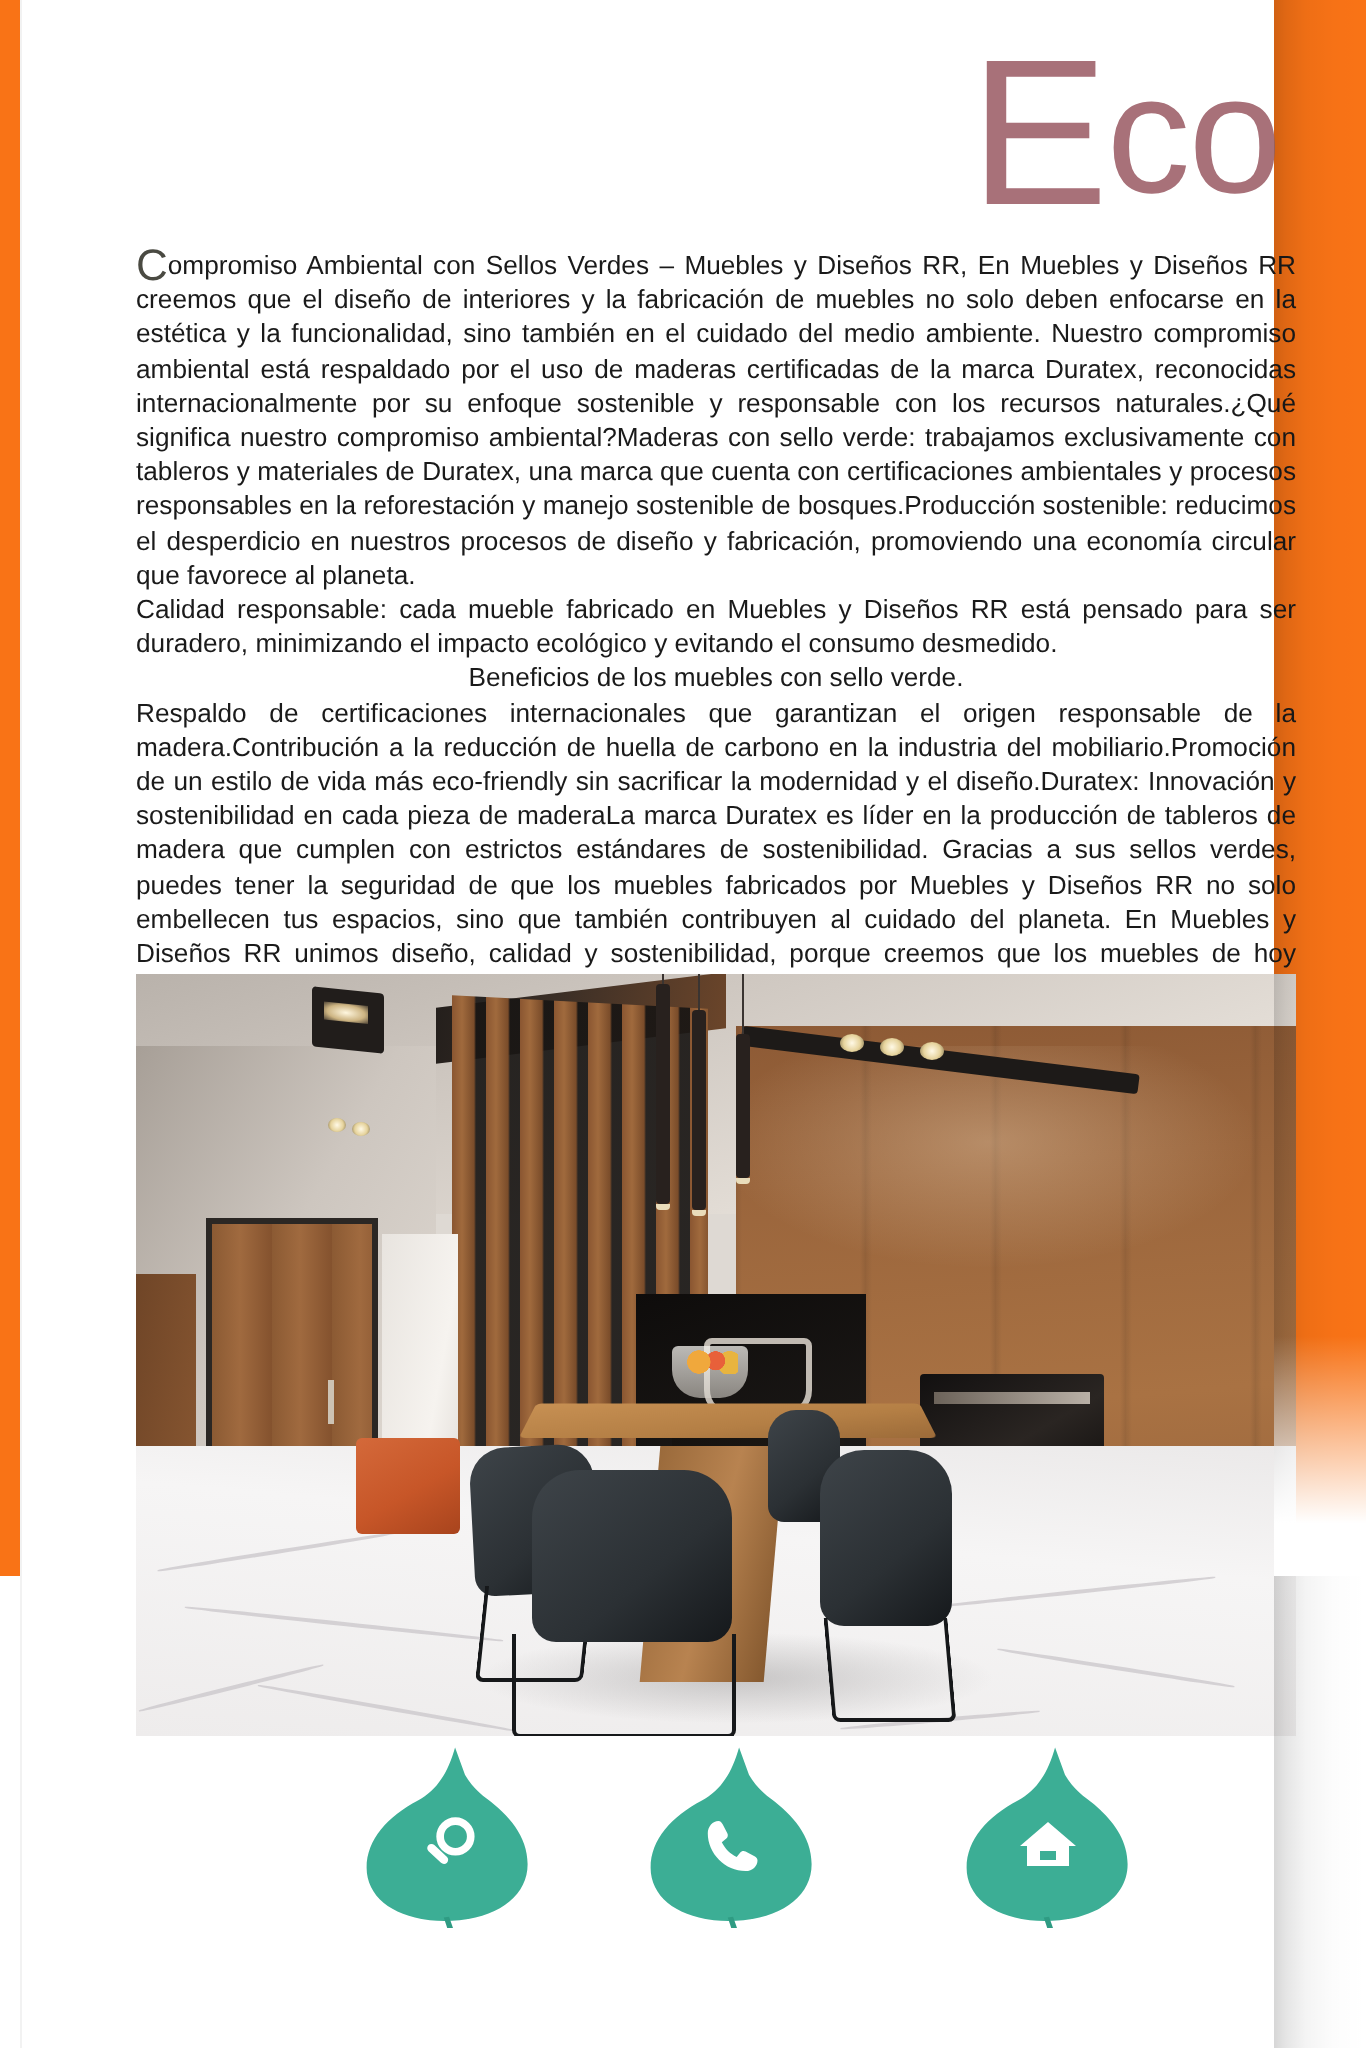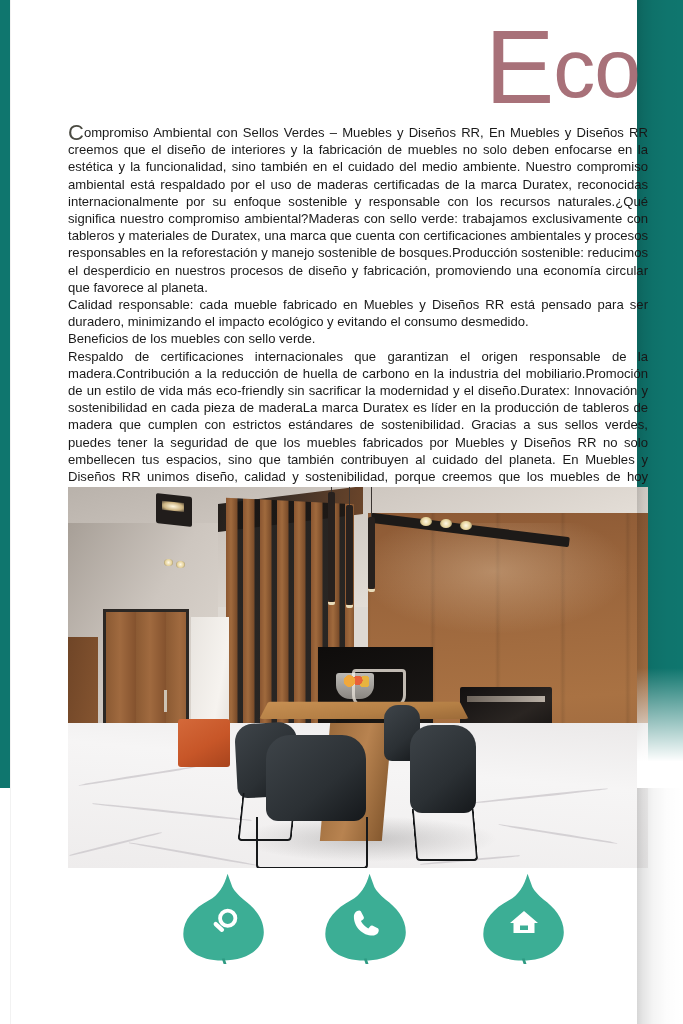--- a/index.html
+++ b/index.html
@@ -9,21 +9,21 @@
     height: 1024px;
     background: #ffffff;
     font-family: "Liberation Sans", sans-serif;
     overflow: hidden;
   }
 
   #page-root {
     position: relative;
     width: 683px;
     height: 788px;
-    background: #0f766e;
+    background: #f97316;
   }
 
   
   .sheet {
     position: absolute;
     left: 10px;
     top: 0;
     width: 627px;
     height: 1024px;
     background: #ffffff;
@@ -81,21 +81,21 @@
     left: 57px;
     top: 124px;
     width: 580px;
     font-size: 13.1px;
     line-height: 17.2px;
     color: #1a1a1a;
     text-align: justify;
     text-justify: inter-word;
   }
   .article p { margin: 0; text-align: justify; }
-  .article p.nojust { text-align: left; }
+  .article p.nojust { text-align: center; }
   .dropcap {
     font-size: 22px;
     line-height: 14px;
     vertical-align: -3px;
     color: #4a4a42;
     font-weight: 400;
   }
 
   
   .photo {

